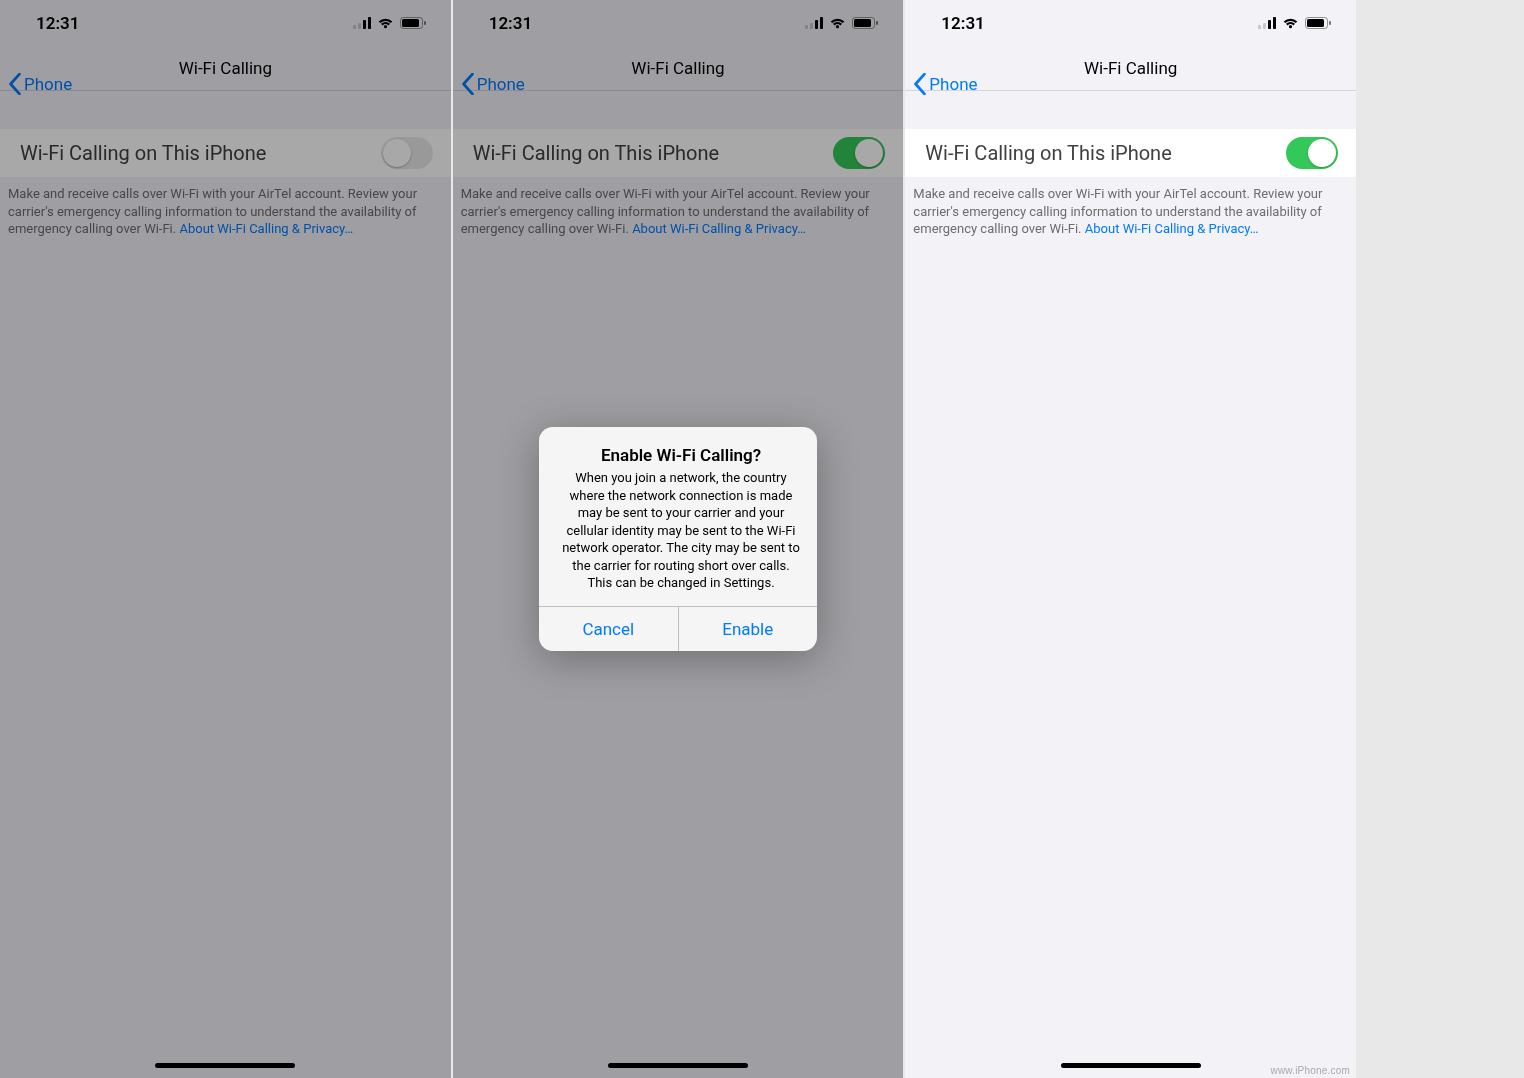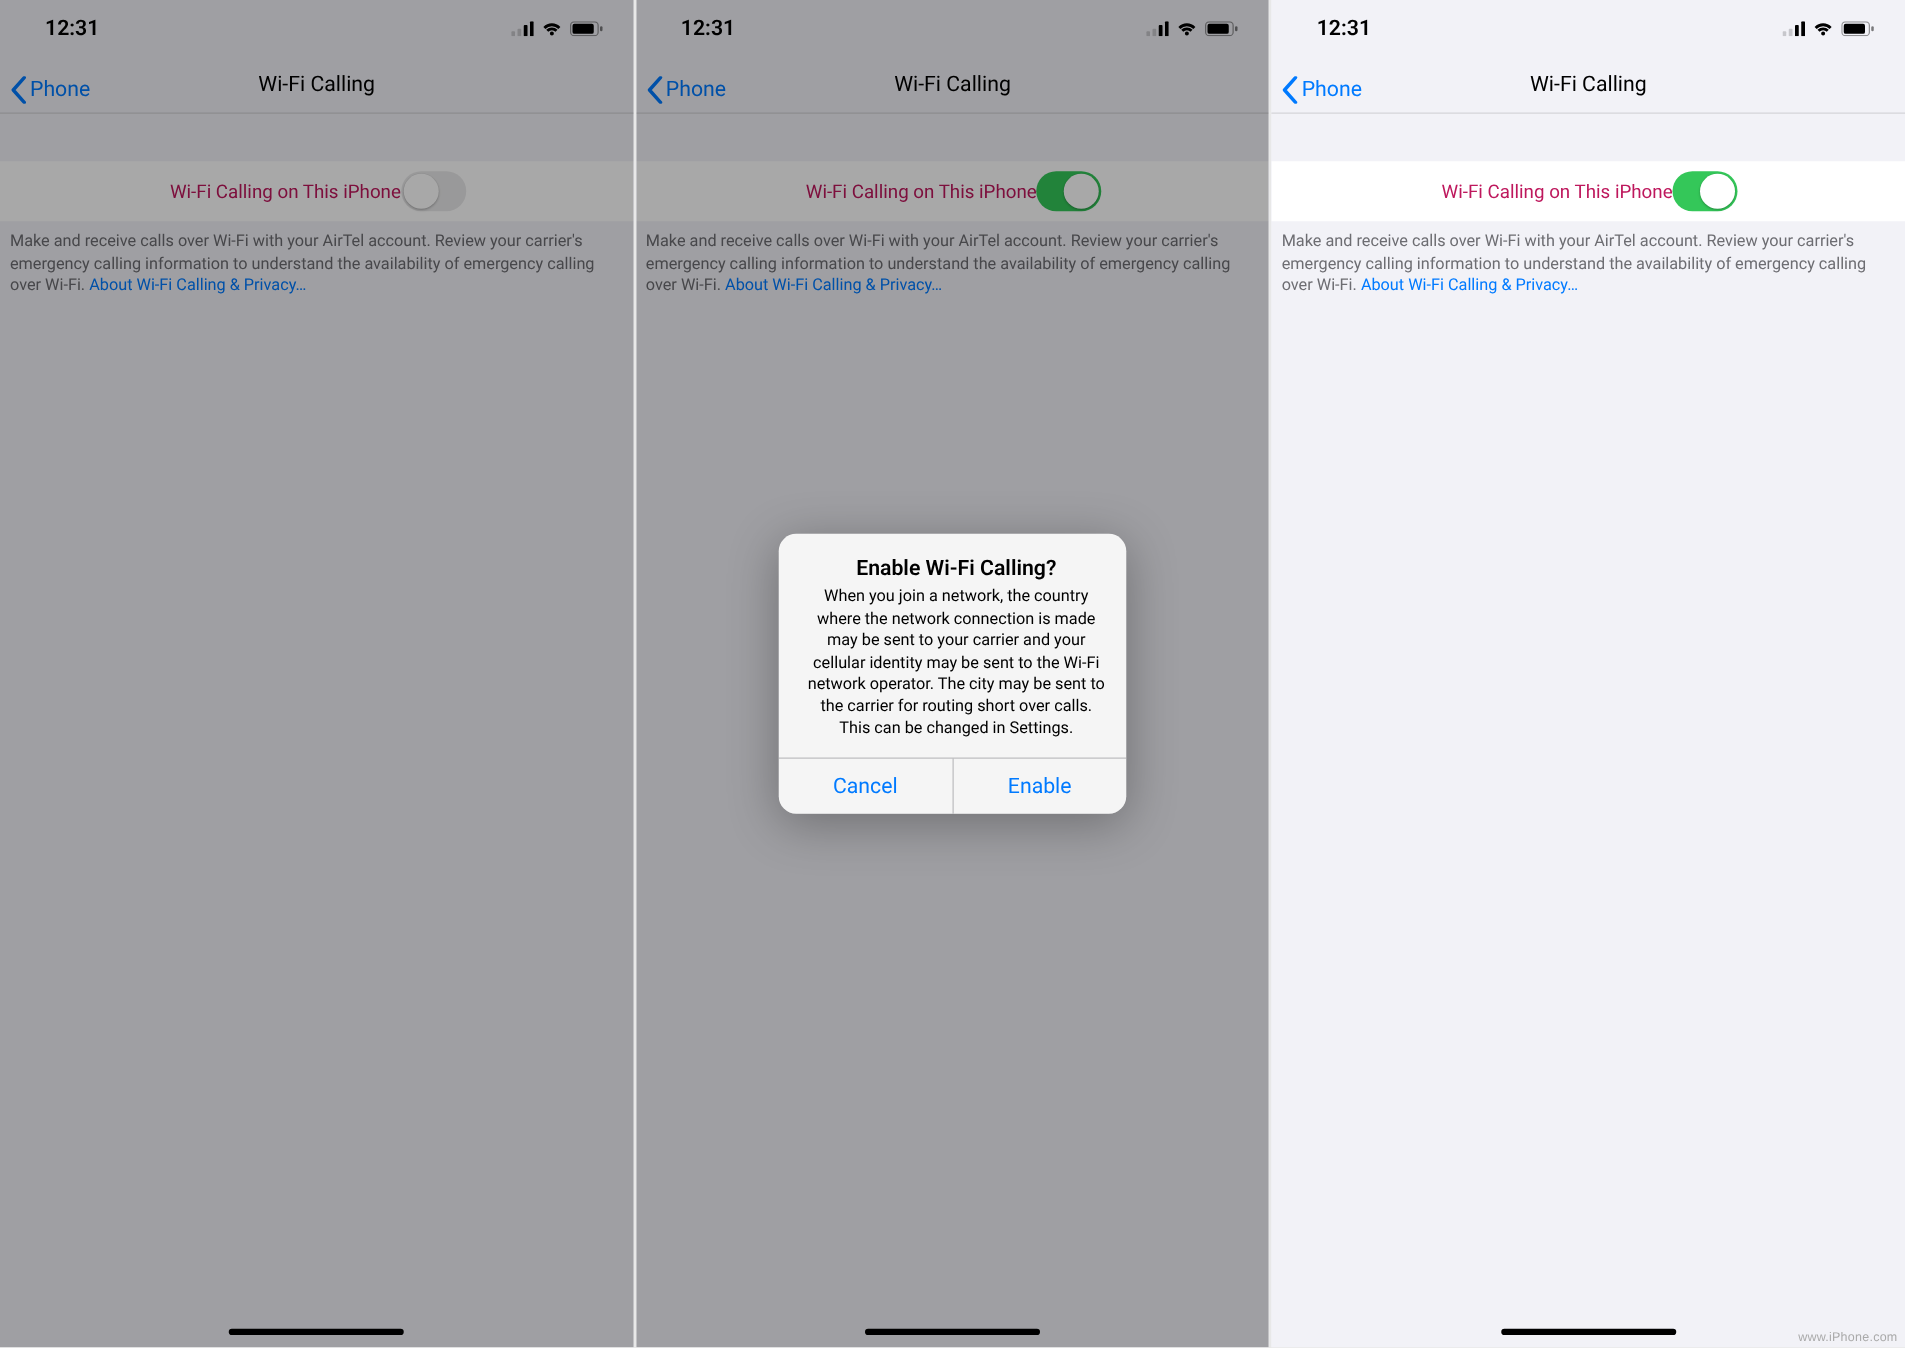--- a/index.html
+++ b/index.html
@@ -6,38 +6,38 @@
     --ios-bg:#f2f2f7;
     --ios-cell:#ffffff;
     --ios-text:#000000;
     --ios-secondary:#8a8a8e;
     --ios-link:#007aff;
     --ios-footnote:#6d6d72;
     --ios-green:#34c759;
     --ios-switch-off:#e9e9ea;
   }
   html,body{margin:0;padding:0;background:#e8e8e8;font-family:-apple-system,BlinkMacSystemFont,"Segoe UI",Roboto,Helvetica,Arial,sans-serif;}
-  .stage{width:1524px;height:1078px;position:relative;display:flex;gap:0;}
+  .stage{width:1356px;height:1078px;position:relative;display:flex;gap:0;}
   .gap{width:2px;background:#e8e8e8;}
   .phone{flex:1 1 0;position:relative;background:var(--ios-bg);overflow:hidden;display:flex;flex-direction:column;}
   .dim::after{content:"";position:absolute;inset:0;background:rgba(0,0,0,0.34);z-index:5;pointer-events:none;}
   
   .statusbar{height:46px;display:flex;align-items:center;justify-content:space-between;padding:0 24px 0 36px;font-size:17px;font-weight:600;color:#000;}
   .sb-time{letter-spacing:0;}
   .sb-right{display:flex;align-items:center;gap:6px;}
   .sb-right svg{display:block;}
   
   .navbar{height:44px;position:relative;display:flex;align-items:center;border-bottom:1px solid rgba(0,0,0,0.12);}
-  .nav-back{position:absolute;left:8px;top:4px;height:44px;display:flex;align-items:center;color:var(--ios-link);font-size:17px;}
+  .nav-back{position:absolute;left:8px;top:16px;height:44px;display:flex;align-items:center;color:var(--ios-link);font-size:17px;}
   .nav-back svg{width:14px;height:22px;margin-right:2px;}
   .nav-title{width:100%;text-align:center;font-size:17px;font-weight:400;color:#000;}
   
   .content{flex:1;overflow:hidden;}
   .spacer-top{height:38px;}
-  .cell{background:var(--ios-cell);height:48px;display:flex;align-items:center;padding:0 18px 0 20px;font-size:15px;color:#be185d;justify-content:center;}
+  .cell{background:var(--ios-cell);height:48px;display:flex;align-items:center;padding:0 18px 0 20px;font-size:20px;color:#404040;justify-content:space-between;}
   .footnote{padding:8px 20px 0 8px;font-size:13px;line-height:1.35;color:var(--ios-footnote);}
   .footnote .link{color:var(--ios-link);}
   
   .ios-switch{width:52px;height:32px;border-radius:16px;position:relative;background:var(--ios-switch-off);transition:background .2s;}
   .ios-switch.on{background:var(--ios-green);}
   .ios-switch .knob{position:absolute;top:2px;left:2px;width:28px;height:28px;border-radius:50%;background:#fff;box-shadow:0 1px 2px rgba(0,0,0,0.25),0 0 0 0.5px rgba(0,0,0,0.04);transition:left .2s;}
   .ios-switch.on .knob{left:22px;}
   
   .home-ind{position:absolute;left:50%;bottom:10px;transform:translateX(-50%);width:140px;height:5px;border-radius:3px;background:#000;z-index:9;}
   

